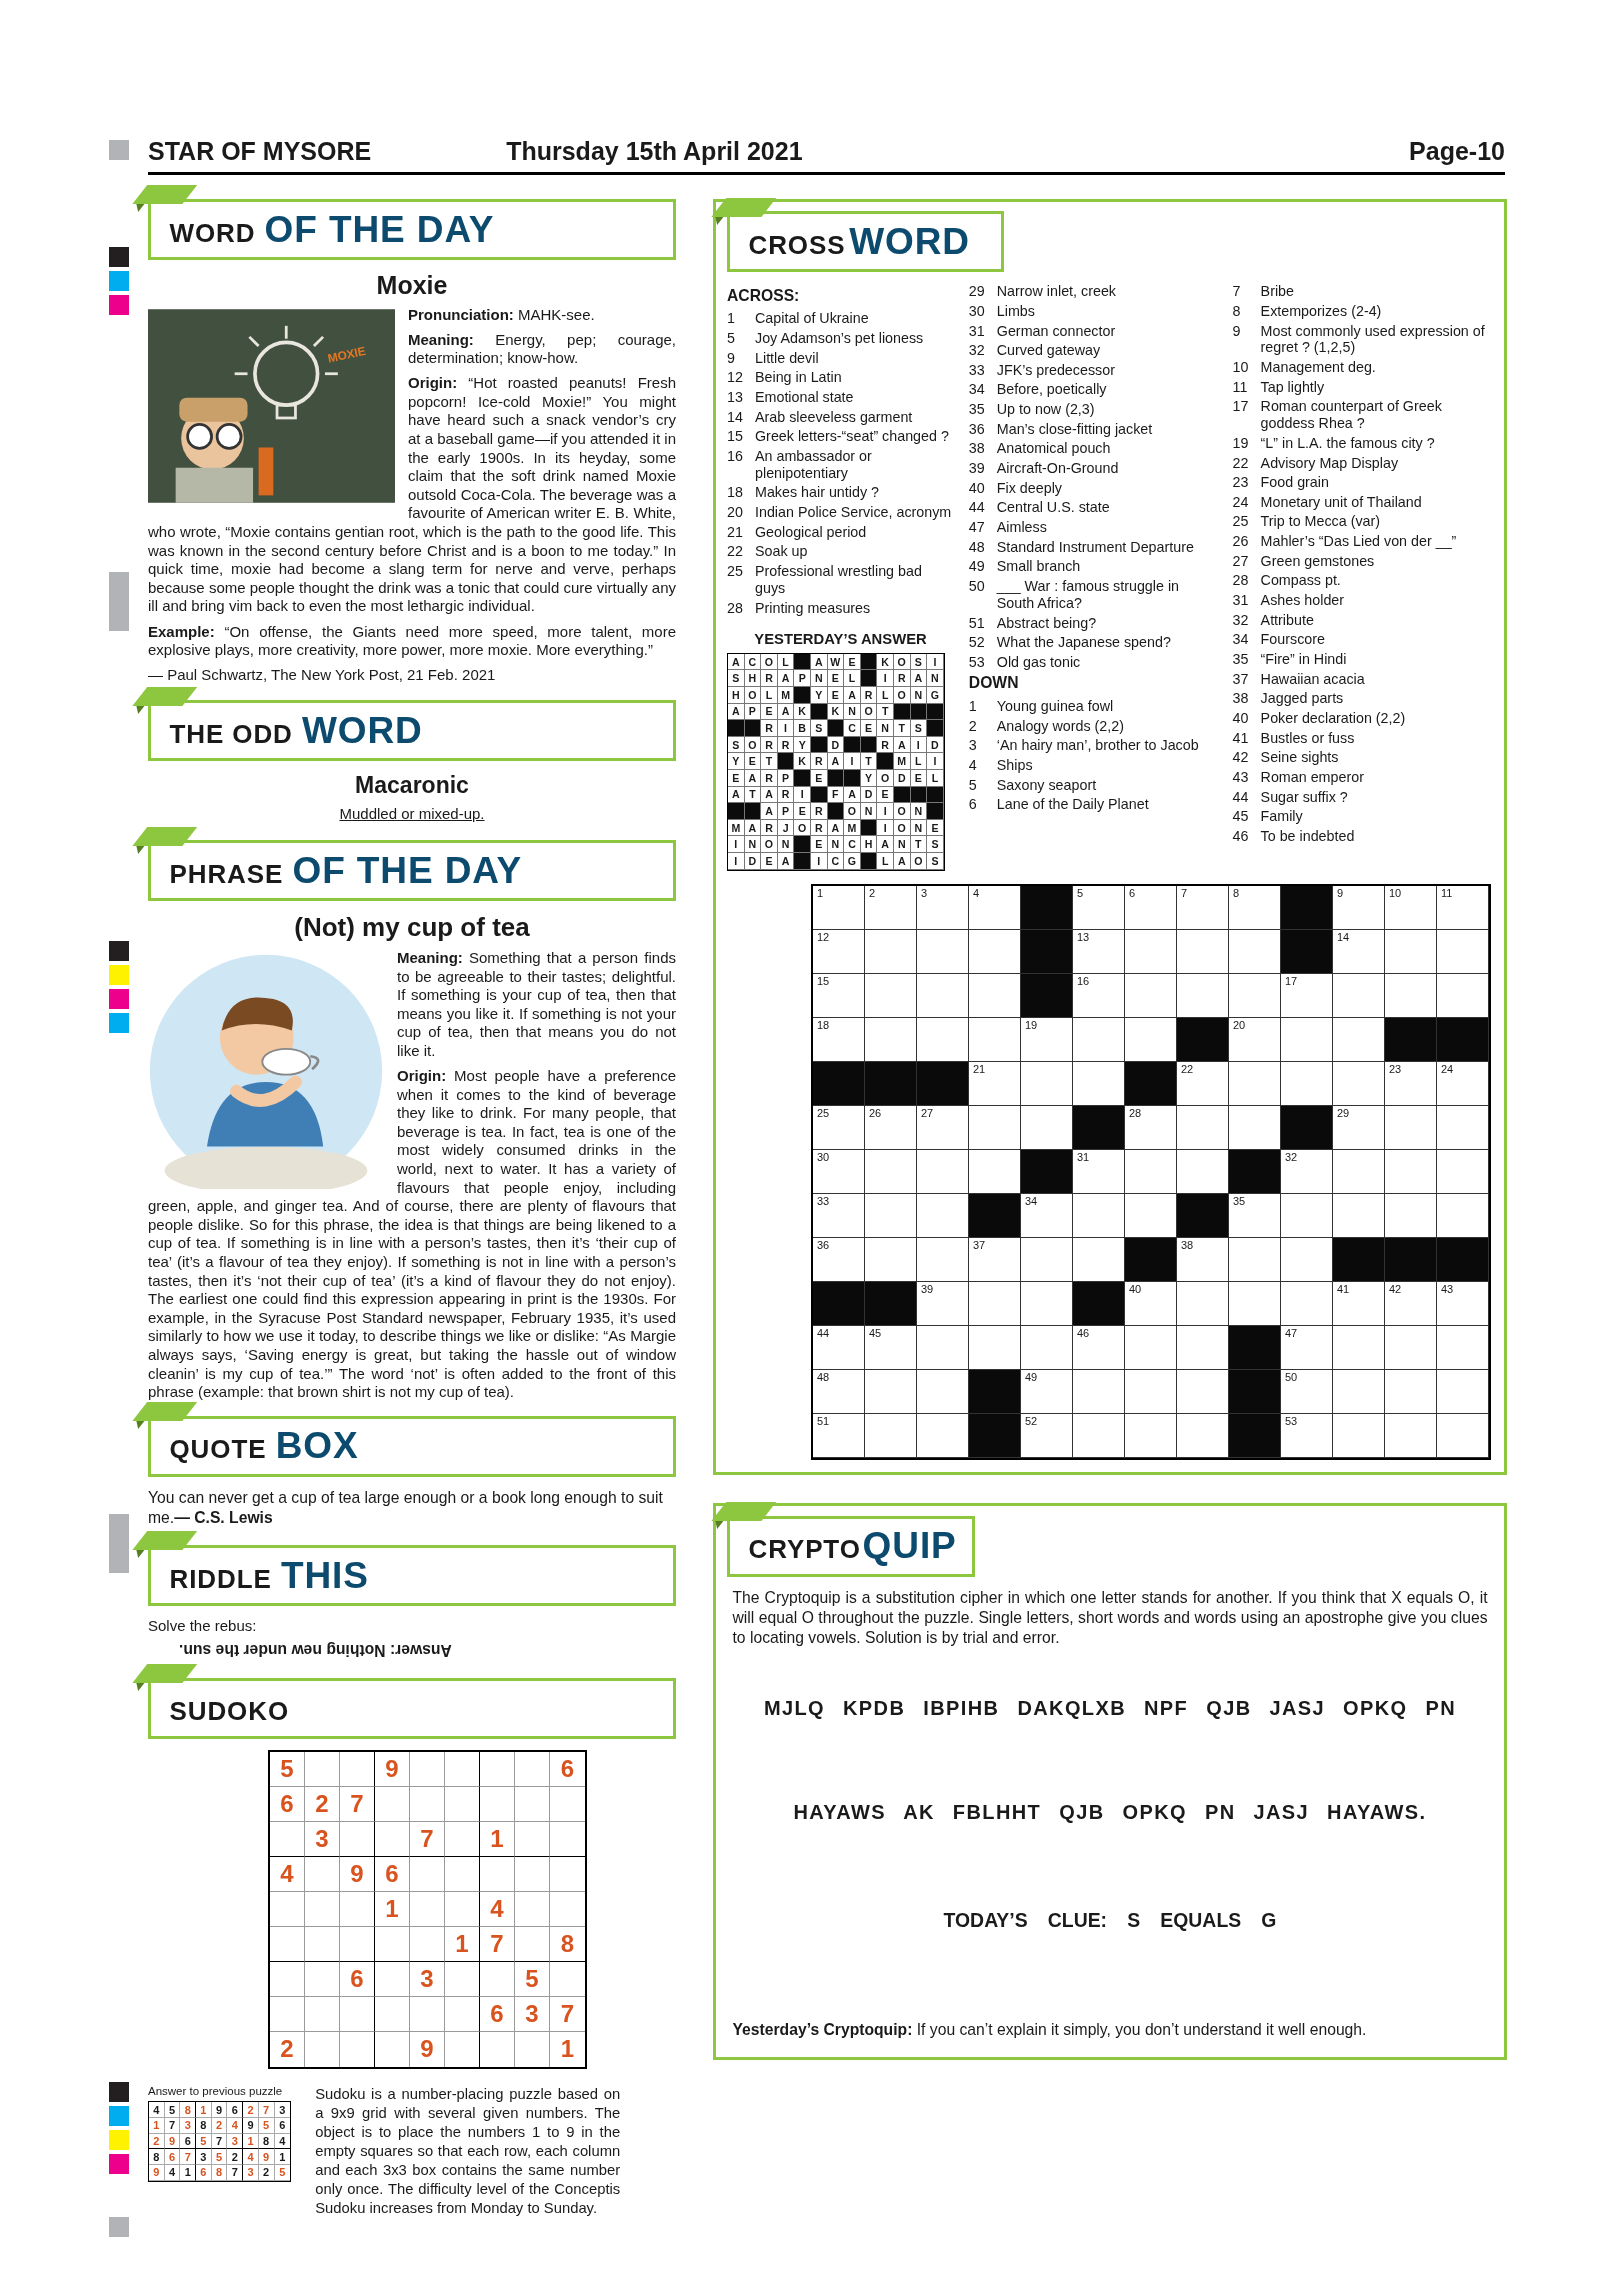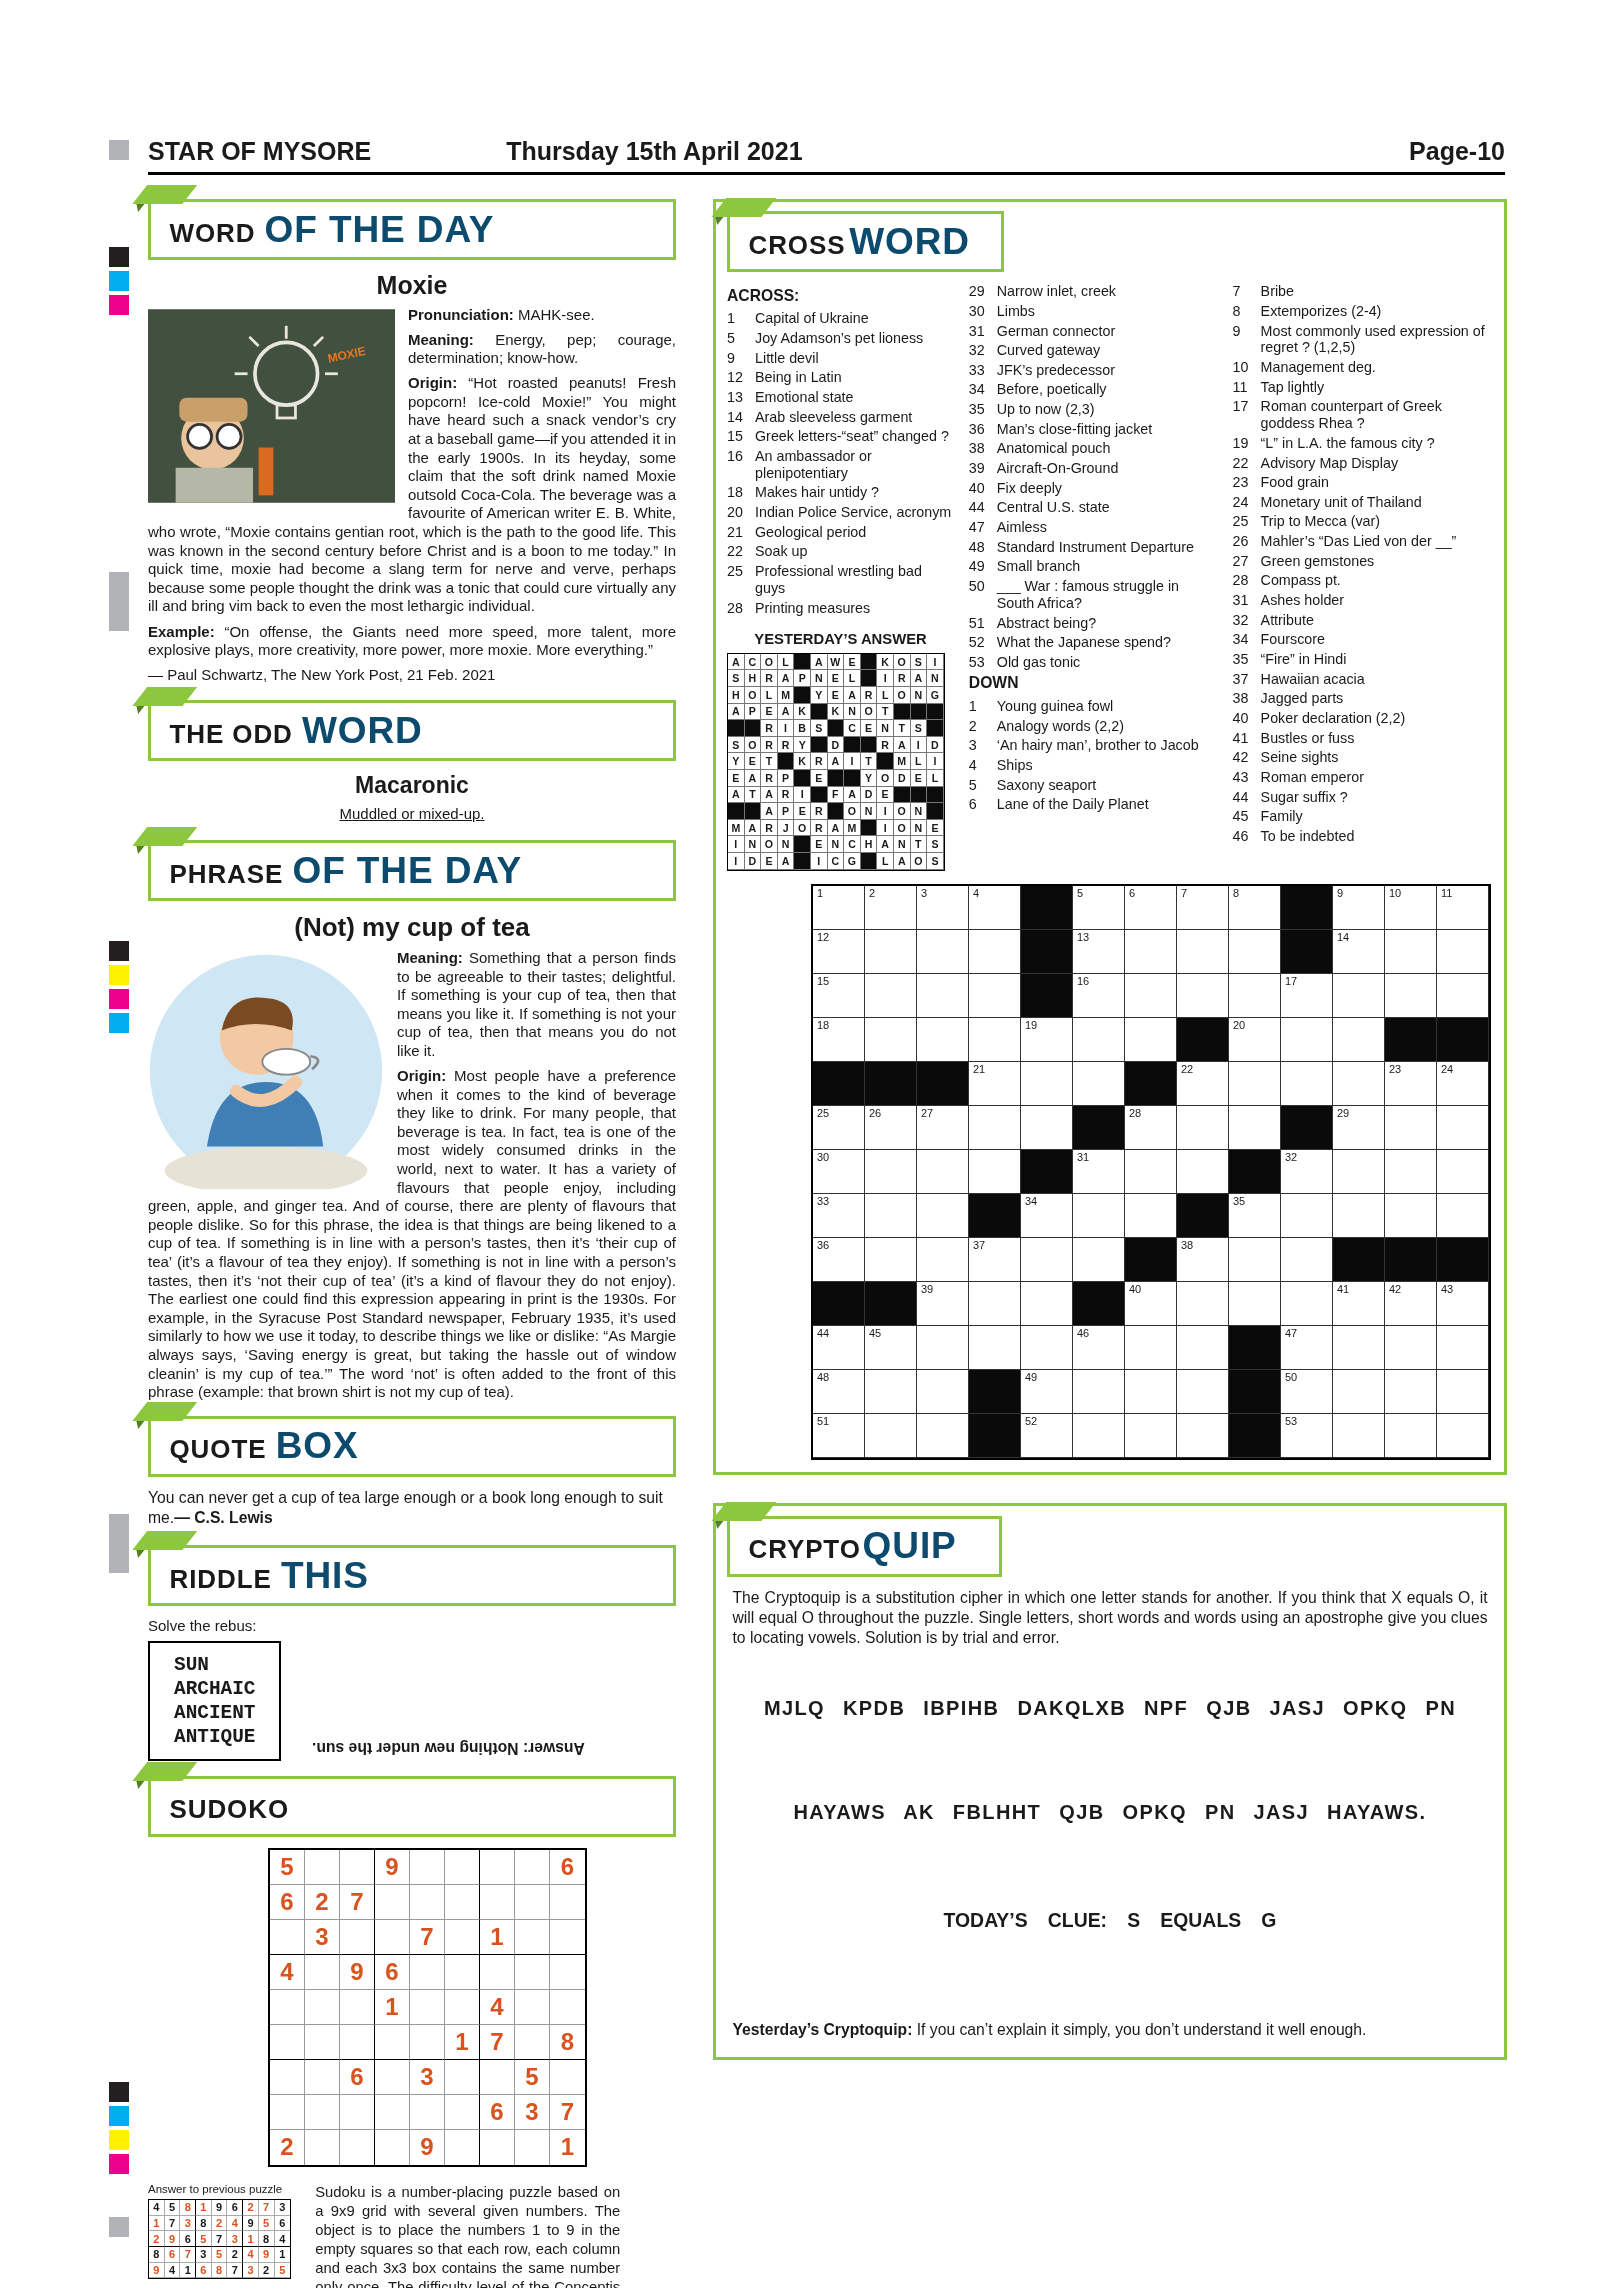--- a/index.html
+++ b/index.html
@@ -206,26 +206,20 @@
       <p class="quote-text"><span>You can never get a cup of tea large enough or a book long enough to suit me.</span><b>— C.S. Lewis</b></p>
     </section>
 
     <section>
       <div class="sec-head">
         <span class="flag"></span>
         <b>RIDDLE</b><span class="rest">THIS</span>
       </div>
       <div class="riddle-prompt">Solve the rebus:</div>
       <div class="rebus-row">
-        <div id="rebus-box" class="rebus-box">
-            <div>SUN</div>
-            <div>ARCHAIC</div>
-            <div>ANCIENT</div>
-            <div>ANTIQUE</div>
-          </div>
         <div class="rebus-answer">Answer: Nothing new under the sun.</div>
       </div>
     </section>
 
     <section>
       <div class="sec-head">
         <span class="flag"></span>
         <b>SUDOKO</b><span class="rest"></span>
       </div>
       <div id="s-grid" class="s-grid">
@@ -1100,21 +1094,21 @@
           <div class="xcell">
             <span>53</span>
           </div>
           <div class="xcell"></div>
           <div class="xcell"></div>
           <div class="xcell"></div>
         </div>
     </section>
 
     <section class="green-box">
-      <div class="sec-head" style="width:275px;box-sizing:border-box;">
+      <div class="sec-head" style="width:248px;box-sizing:border-box;">
         <span class="flag"></span>
         <b>CRYPTO</b><span class="rest" style="margin-left:1.8px">QUIP</span>
       </div>
       <p class="cq-intro">The Cryptoquip is a substitution cipher in which one letter stands for another.  If you think that X equals O, it will equal O throughout the puzzle.  Single letters, short words and words using an apostrophe give you clues to locating vowels. Solution is by trial and error.</p>
       <div class="cq-line cq-line1">MJLQ KPDB IBPIHB DAKQLXB NPF QJB JASJ OPKQ PN</div>
       <div class="cq-line cq-line2">HAYAWS AK FBLHHT QJB OPKQ PN JASJ HAYAWS.</div>
       <div class="cq-clue">
         <span>TODAY’S  CLUE:</span>
         <span>S    EQUALS   G</span>
       </div>

